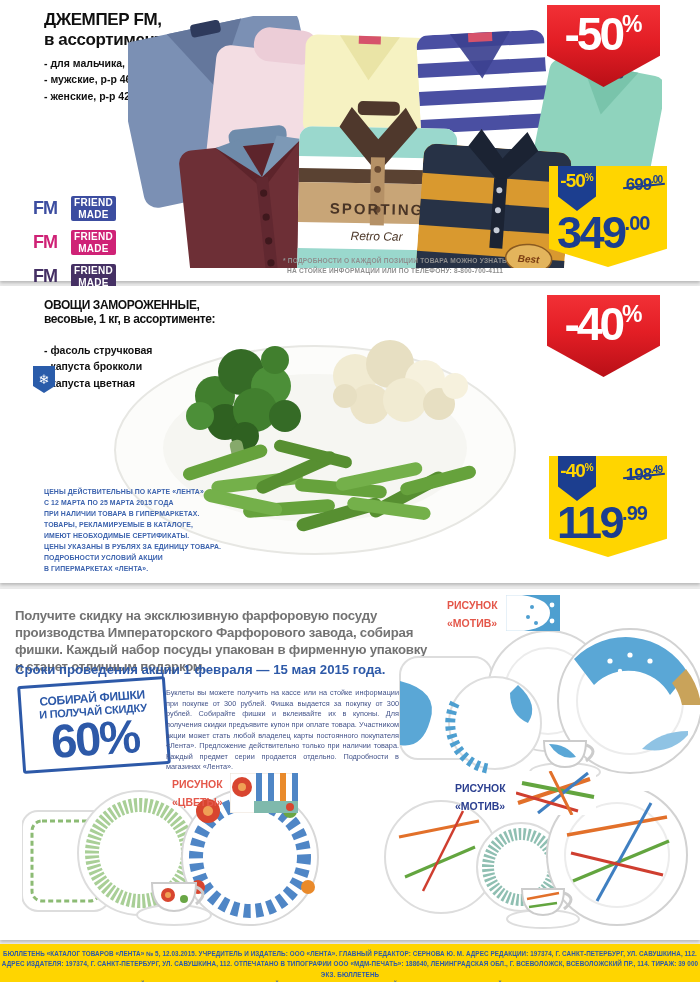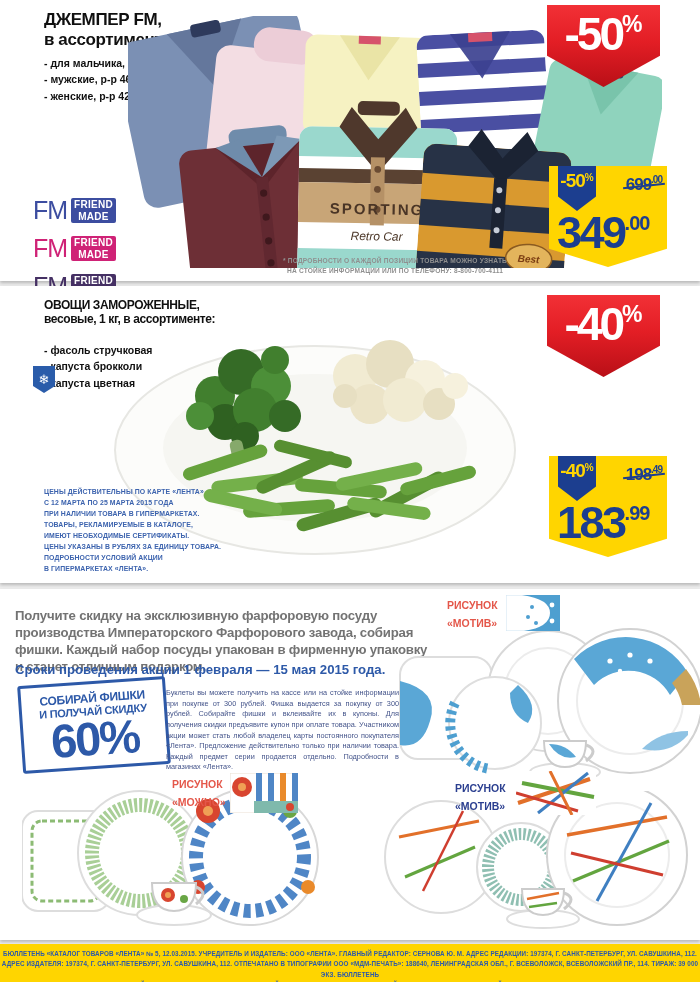--- a/index.html
+++ b/index.html
@@ -39,21 +39,21 @@
   .oldp sup{font-size:10px;}
   .oldp::after{content:"";position:absolute;left:-3px;right:-3px;top:52%;
         border-top:2.5px solid #1c3e8f;transform:rotate(-6deg);}
   .newp{position:absolute;left:8px;top:44px;font-size:45px;font-weight:bold;
         color:#1c3e8f;letter-spacing:-2.5px;line-height:1;}
   .newp sup{font-size:20px;letter-spacing:-1px;vertical-align:18px;}
 
   
   .fm-rows{position:absolute;left:33px;top:196px;}
   .fm-row{display:flex;align-items:center;margin-bottom:9px;}
-  .fm-txt{width:38px;font-size:25px;font-weight:normal;letter-spacing:-1px;}
+  .fm-txt{width:38px;font-size:18px;font-weight:bold;letter-spacing:-1px;}
   .fm-box{width:45px;height:25px;border-radius:2px;color:#fff;display:flex;
           flex-direction:column;align-items:center;justify-content:center;
           font-size:10px;font-weight:bold;line-height:1.15;letter-spacing:.3px;}
   .c-blue{color:#3c4da0}.b-blue{background:#3c4da0}
   .c-mag{color:#cf2276}.b-mag{background:#cf2276}
   .c-pur{color:#453064}.b-pur{background:#453064}
 
   .footnote{position:absolute;left:240px;top:256px;width:310px;text-align:center;
             font-size:6.6px;font-weight:bold;color:#8f8f8f;line-height:1.5;letter-spacing:.2px;}
 
@@ -306,21 +306,21 @@
     </div>
 
     <div class="ptag" style="left:549px;top:170px;">
       <div class="mini">
         <span class="val">-40</span><sup>%</sup>
       </div>
       <div class="oldp">
         <span>198</span><sup>.49</sup>
       </div>
       <div class="newp">
-        <span>183</span><sup>.99</sup>
+        <span>119</span><sup>.99</sup>
       </div>
     </div>
 
     <div class="legal">
       <div>ЦЕНЫ ДЕЙСТВИТЕЛЬНЫ ПО КАРТЕ «ЛЕНТА»</div>
       <div>С 12 МАРТА ПО 25 МАРТА 2015 ГОДА</div>
       <div>ПРИ НАЛИЧИИ ТОВАРА В ГИПЕРМАРКЕТАХ.</div>
       <div>ТОВАРЫ, РЕКЛАМИРУЕМЫЕ В КАТАЛОГЕ,</div>
       <div>ИМЕЮТ НЕОБХОДИМЫЕ СЕРТИФИКАТЫ.</div>
       <div>ЦЕНЫ УКАЗАНЫ В РУБЛЯХ ЗА ЕДИНИЦУ ТОВАРА.</div>
@@ -374,21 +374,21 @@
       <path d="M57 84 A46 46 0 0 0 92 150" stroke="#4e9fd0" stroke-width="10" fill="none" stroke-dasharray="4 4"></path>
       <path d="M120 66 Q142 86 130 104 Q112 96 112 74 Z" fill="#5aa7d6"></path>
       <ellipse cx="167" cy="153" rx="35" ry="9" fill="#ffffff" stroke="#dddddd" stroke-width="2"></ellipse>
       <path d="M146 122 Q146 148 167 148 Q188 148 188 122 Z" fill="#ffffff" stroke="#cccccc" stroke-width="2"></path>
       <path d="M151 125 Q162 142 178 138 Q168 125 151 125 Z" fill="#5aa7d6"></path>
       <path d="M188 126 q14 5 0 16" stroke="#cccccc" stroke-width="3" fill="none"></path>
     </svg>
 
     <div class="pat-label pat-red" style="left:172px;top:187px;">
       <div>РИСУНОК</div>
-      <div>«МОЖНО»</div>
+      <div>«ЦВЕТЫ»</div>
     </div>
     <svg class="swatch" style="left:230px;top:184px;" width="68" height="40" viewBox="0 0 68 40">
       <rect width="68" height="40" fill="#ffffff" stroke="#eadfd2"></rect>
       <rect x="26" y="0" width="6" height="28" fill="#4f86c6"></rect>
         <rect x="38" y="0" width="6" height="28" fill="#4f86c6"></rect>
       <rect x="50" y="0" width="6" height="28" fill="#e98a2b"></rect>
         <rect x="62" y="0" width="6" height="28" fill="#4f86c6"></rect>
       <rect x="24" y="28" width="44" height="12" fill="#7fb9ac"></rect>
       <circle cx="12" cy="14" r="10" fill="#d8452f"></circle>
         <circle cx="12" cy="14" r="4" fill="#f0a055"></circle>

